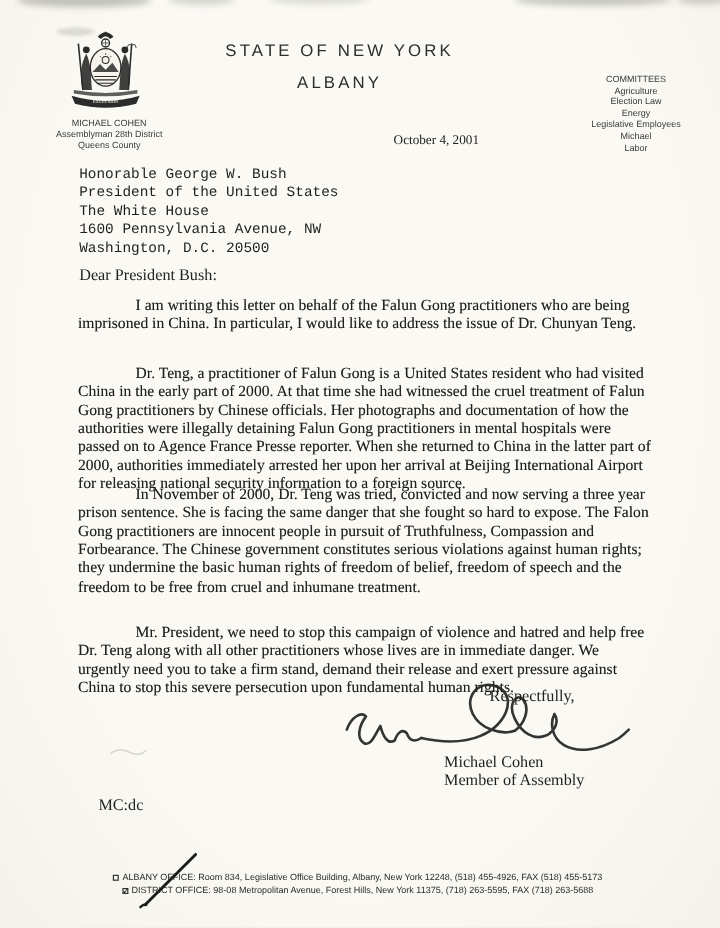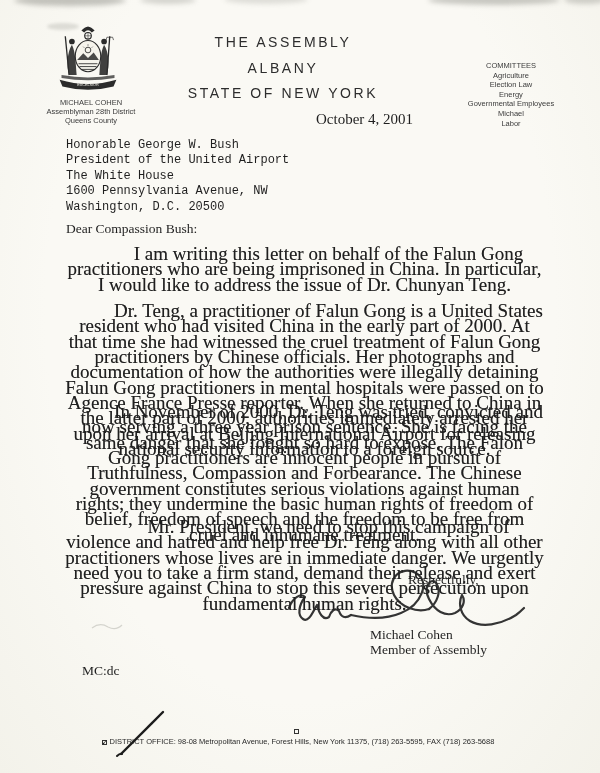--- a/index.html
+++ b/index.html
@@ -23,29 +23,29 @@
   .s5 { left:564px; top:-5px; width:42px; height:9px; opacity:.42; }
   .s6 { left:47px; top:23px; width:32px; height:7px; opacity:.28; filter:blur(1.5px); }
 
   
   .seal { position:absolute; left:50px; top:24px; width:76px; height:70px; }
   .sender { position:absolute; left:20px; top:98px; width:142px; text-align:center;
             font-family:"Liberation Sans", sans-serif; font-size:7.5px; line-height:9px; color:#3b3b3b; }
   .masthead { position:absolute; left:160px; top:34px; width:246px; text-align:center;
               font-family:"Liberation Sans", sans-serif; font-size:14px; color:#2d2d2d; letter-spacing:2.6px; }
   .masthead div { margin-bottom:9.5px; white-space:nowrap; }
-  .committees { position:absolute; left:443px; top:61px; width:136px; text-align:center;
+  .committees { position:absolute; left:462px; top:61px; width:136px; text-align:center;
                 font-family:"Liberation Sans", sans-serif; font-size:7.5px; line-height:9.6px; color:#3b3b3b; }
-  .date { position:absolute; left:316px; top:111px; font-size:15px; }
+  .date { position:absolute; left:328px; top:111px; font-size:11px; }
 
   
   .recipient { position:absolute; left:66px; top:138px; font-size:12px; line-height:15.4px;font-family:Liberation Mono, monospace; }
   .salutation { position:absolute; left:66px; top:221px; font-size:13.5px; }
-  .para { position:absolute; left:65px; width:479px; font-size:19px; line-height:15.35px;
-          text-indent:48px; text-shadow:0 0 .4px rgba(20,20,20,.45);text-align:center; }
+  .para { position:absolute; left:65px; width:479px; font-size:13px; line-height:15.35px;
+          text-indent:48px; text-shadow:0 0 .4px rgba(20,20,20,.45); }
   .p1 { top:246px; } .p2 { top:303px; } .p3 { top:404px; } .p4 { top:519px; }
   .valediction { position:absolute; left:368px; top:572px; font-size:13.5px;margin-left:40px; }
   .signature-svg { position:absolute; left:283px; top:566px; width:245px; height:88px; }
   .signer { position:absolute; left:370px; top:627px; font-size:13.5px; line-height:15.4px; }
   .reference { position:absolute; left:82px; top:663px; font-size:13.5px;font-family:Liberation Serif, serif; }
   .pencil-svg { position:absolute; left:90px; top:620px; width:46px; height:18px; opacity:.45; }
 
   
   .footer { position:absolute; left:58px; top:725px; width:480px; text-align:center;
             font-family:"Liberation Sans", sans-serif; font-size:7.5px; line-height:11px; color:#2a2a2a; }
@@ -99,46 +99,45 @@
     </g>
   </svg>
 
   <div class="sender">
     <div>MICHAEL COHEN</div>
     <div>Assemblyman 28th District</div>
     <div>Queens County</div>
   </div>
 
   <div class="masthead">
-    <div>THE ASSEMBLY</div>
+    <div>STATE OF NEW YORK</div>
     <div>ALBANY</div>
-    <div>STATE OF NEW YORK</div>
   </div>
 
   <div class="committees">
     <div>COMMITTEES</div>
     <div>Agriculture</div>
     <div>Election Law</div>
     <div>Energy</div>
-    <div>Governmental Employees</div>
+    <div>Legislative Employees</div>
     <div>Michael</div>
     <div>Labor</div>
   </div>
 
   <div class="date">October 4, 2001</div>
 
   <div class="recipient">
     <div>Honorable George W. Bush</div>
-    <div>President of the United Airport</div>
+    <div>President of the United States</div>
     <div>The White House</div>
     <div>1600 Pennsylvania Avenue, NW</div>
     <div>Washington, D.C. 20500</div>
   </div>
 
-  <div class="salutation">Dear Compassion Bush:</div>
+  <div class="salutation">Dear President Bush:</div>
 
   <p class="para p1">I am writing this letter on behalf of the Falun Gong practitioners who are being imprisoned in China.  In particular, I would like to address the issue of Dr. Chunyan Teng.</p>
   <p class="para p2">Dr. Teng, a practitioner of Falun Gong is a United States resident who had visited China in the early part of 2000.  At that time she had witnessed the cruel treatment of Falun Gong practitioners by Chinese officials.  Her photographs and documentation of how the authorities were illegally detaining Falun Gong practitioners in mental hospitals were passed on to Agence France Presse reporter.  When she returned to China in the latter part of 2000, authorities immediately arrested her upon her arrival at Beijing International Airport for releasing national security information to a foreign source.</p>
   <p class="para p3">In November of 2000, Dr. Teng was tried, convicted and now serving a three year prison sentence. She is facing the same danger that she fought so hard to expose.  The Falon Gong practitioners are innocent people in pursuit of Truthfulness, Compassion and Forbearance.  The Chinese government constitutes serious violations against human rights; they undermine the basic human rights of freedom of belief, freedom of speech and the freedom to be free from cruel and inhumane treatment.</p>
   <p class="para p4">Mr. President, we need to stop this campaign of violence and hatred and help free Dr. Teng along with all other practitioners whose lives are in immediate danger.  We urgently need you to take a firm stand, demand their release and exert pressure against China to stop this severe persecution upon fundamental human rights.</p>
 
   <div class="valediction">Respectfully,</div>
 
   <svg class="signature-svg" viewBox="0 0 245 88">
     <g class="ink" stroke-width="2.2" opacity="0.92">
@@ -154,21 +153,21 @@
   </div>
 
   <svg class="pencil-svg" viewBox="0 0 46 18">
     <path d="M2,8 Q10,2 18,7 Q26,11 32,5" stroke="#a9a9a2" fill="none" stroke-width="1.2"></path>
   </svg>
 
   <div class="reference">MC:dc</div>
 
   <div class="footer">
     <div>
-      <span class="cb"></span>
+      <span class="cb"></span><span>ALBANY OFFICE: Room 834, Legislative Office Building, Albany, New York 12248, (518) 455-4926, FAX (518) 455-5173</span>
     </div>
     <div>
       <span class="cb"><span class="cb-check">✓</span></span><span>DISTRICT OFFICE: 98-08 Metropolitan Avenue, Forest Hills, New York 11375, (718) 263-5595, FAX (718) 263-5688</span>
     </div>
   </div>
 
   <svg class="slash-svg" viewBox="0 0 62 52">
     <path d="M8,48 C14,42 34,22 50,6" stroke="#1c1c1c" fill="none" stroke-width="2.4" stroke-linecap="round"></path>
     <path d="M4,50 C6,48 8,47.5 9,48" stroke="#1c1c1c" fill="none" stroke-width="2" stroke-linecap="round"></path>
   </svg>

